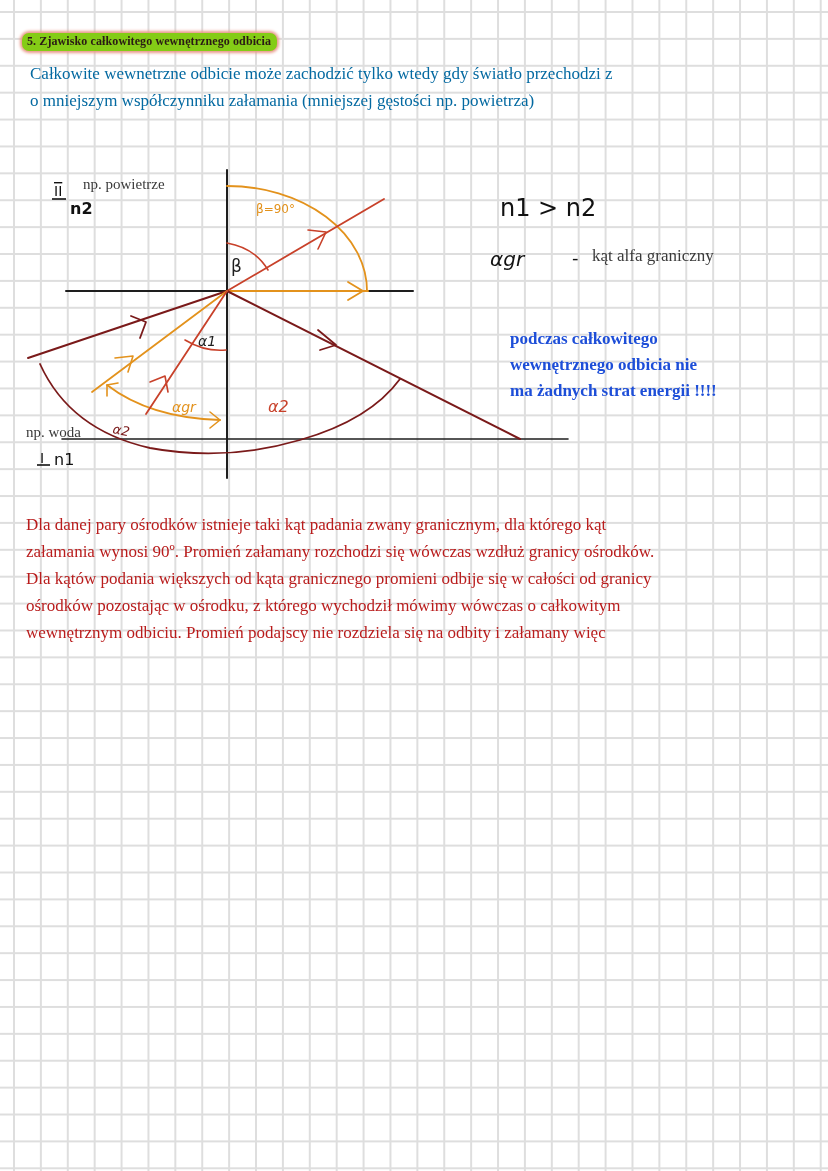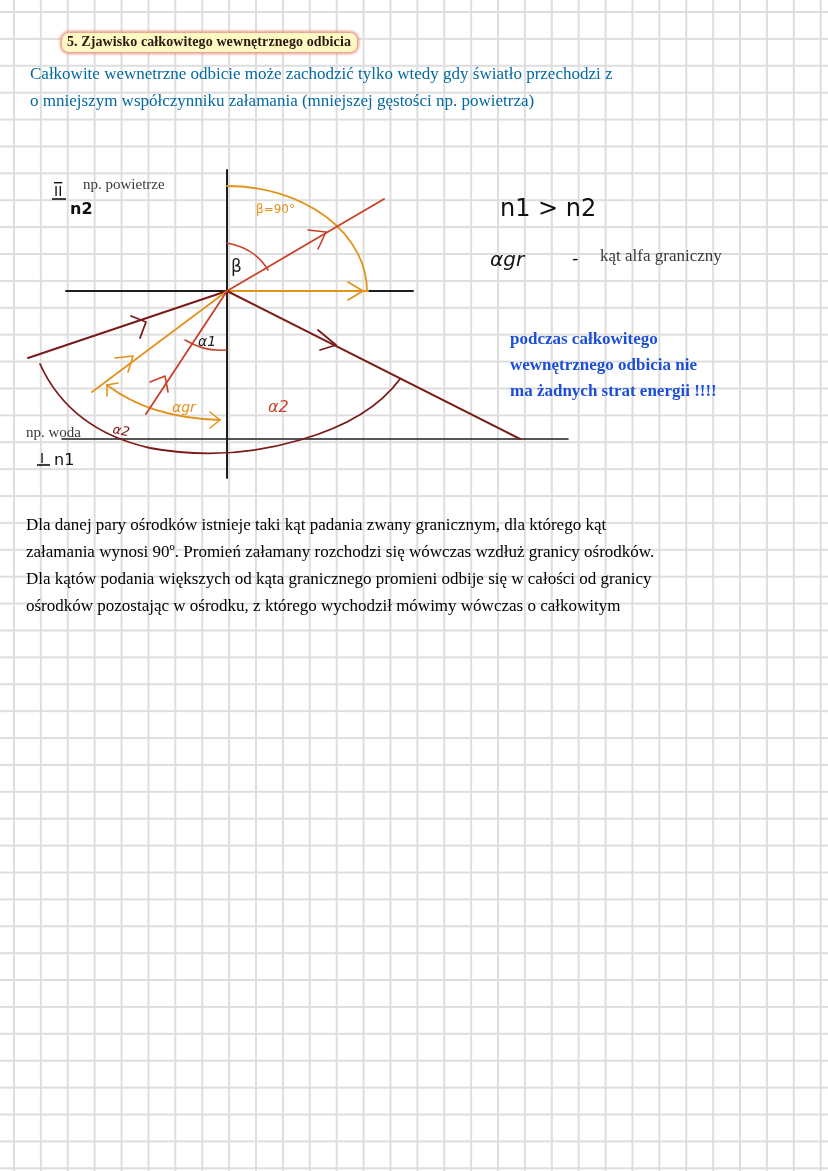--- a/index.html
+++ b/index.html
@@ -9,50 +9,49 @@
     background-image:
       linear-gradient(to right, #dedede 0, #dedede 1.5px, transparent 1.5px),
       linear-gradient(to bottom, #dedede 0, #dedede 1.5px, transparent 1.5px);
     background-size: 26.9px 26.9px;
     background-position: 13px 11px;
     font-family: "Liberation Serif", "DejaVu Serif", serif;
     color: #2b2b2b;
   }
   .title {
     position: absolute; left: 22px; top: 33px;
-    font-size: 14px; font-weight: bold; color: #2a1a14;
-    background: #fef9c3;
+    font-size: 12px; font-weight: bold; color: #2a1a14;
+    background: #84cc16;
     padding: 1px 6px 2px 5px;
     border-radius: 7px;
     box-shadow: 0 0 3px 2px #e8998a;
     letter-spacing: 0.1px;
-    margin-left: 40px;
   }
   .intro {
     position: absolute; left: 30px; top: 60px; width: 790px;
     font-size: 17px; line-height: 27px; color: #0369a1;
   }
   .intro div { white-space: nowrap; }
   svg.diagram { position: absolute; left: 0; top: 0; }
   .label-powietrze {
     position: absolute; left: 83px; top: 176px; font-size: 15px; color: #3a3a3a;
   }
   .label-woda {
     position: absolute; left: 26px; top: 424px; font-size: 15px; color: #3a3a3a; text-align: right;
   }
   .kat-text {
-    position: absolute; left: 592px; top: 246px; font-size: 17px; color: #3a3a3a; margin-left: 8px;
+    position: absolute; left: 592px; top: 246px; font-size: 17px; color: #3a3a3a;
   }
   .note {
     position: absolute; left: 510px; top: 326px; font-size: 17px; line-height: 26px;
     font-weight: bold; color: #1d4ed8;
   }
   .body-text {
     position: absolute; left: 26px; top: 511px; width: 800px;
-    font-size: 17px; line-height: 27px; color: #000000;
+    font-size: 17px; line-height: 27px; color: #b91c1c;
   }
   .body-text div { white-space: nowrap; }
 </style>
 </head>
 <body>
 
 <div class="title">5. Zjawisko całkowitego wewnętrznego odbicia</div>
 
 <div class="intro">
   <div>Całkowite wewnetrzne odbicie może zachodzić tylko wtedy gdy światło przechodzi z</div>
@@ -125,13 +124,14 @@
   <div>podczas całkowitego</div>
   <div>wewnętrznego odbicia nie</div>
   <div>ma żadnych strat energii !!!!</div>
 </div>
 
 <div class="body-text">
   <div>Dla danej pary ośrodków istnieje taki kąt padania zwany granicznym, dla którego kąt</div>
   <div>załamania wynosi 90º. Promień załamany rozchodzi się wówczas wzdłuż granicy ośrodków.</div>
   <div>Dla kątów podania większych od kąta granicznego promieni odbije się w całości od granicy</div>
   <div>ośrodków pozostając w ośrodku, z którego wychodził mówimy wówczas o całkowitym</div>
+  <div>wewnętrznym odbiciu. Promień podajscy nie rozdziela się na odbity i załamany więc</div>
 </div>
 
 </body></html>

